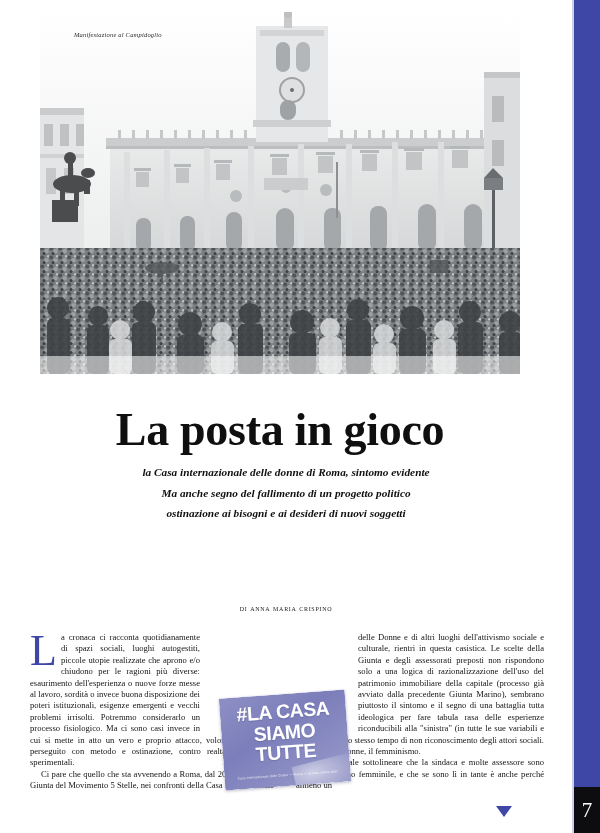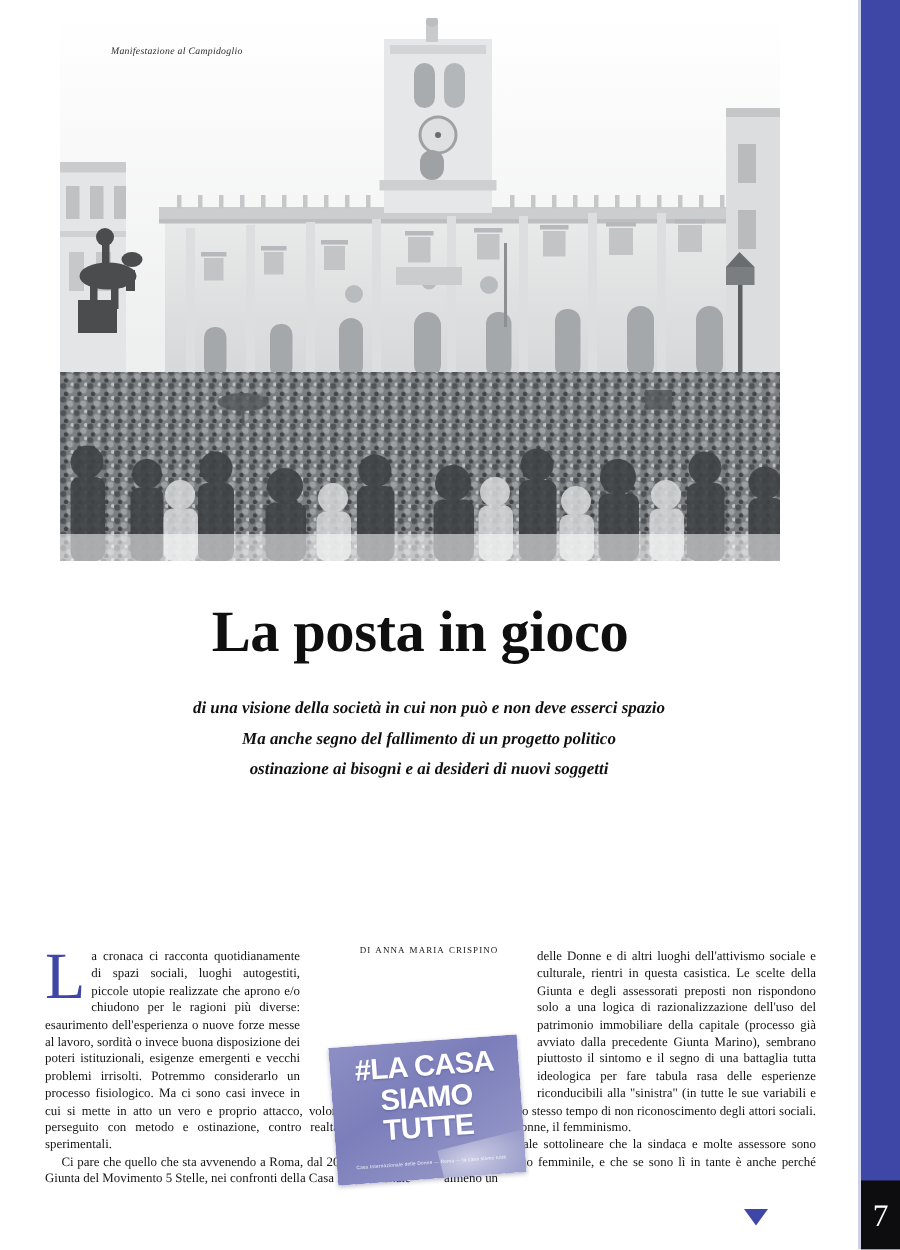--- a/index.html
+++ b/index.html
@@ -100,21 +100,21 @@
   }
 
   
   .headline {
     position: absolute;
     left: 0;
     top: 376px;
     width: 560px;
     text-align: center;
     font-family: "Liberation Serif", serif;
-    font-size: 39px;
+    font-size: 46px;
     line-height: 1;
     letter-spacing: -0.3px;
     color: #0f0f0f;
   }
 
   
   .standfirst {
     position: absolute;
     left: 60px;
     top: 462px;
@@ -134,21 +134,20 @@
     left: 60px;
     top: 604px;
     width: 452px;
     text-align: center;
     font-family: "Liberation Serif", serif;
     font-size: 8px;
     letter-spacing: 0.7px;
     color: #1b1b1b;
     font-variant: small-caps;
     text-transform: lowercase;
-    margin-top: 24px;
   }
 
   
   .col {
     position: absolute;
     top: 632px;
     width: 248px;
     height: 198px;
     overflow: hidden;
     font-family: "Liberation Serif", serif;
@@ -453,21 +452,21 @@
 
       <rect x="0" y="344" width="480" height="18" fill="#ffffff" opacity="0.55"></rect>
     </svg>
   </div>
 
   <div class="photo-caption">Manifestazione al Campidoglio</div>
 
   <h1 class="headline">La posta in gioco</h1>
 
   <div class="standfirst">
-    <div>di una visione della società in cui non può e non deve esserci spazio</div>
+    <div>la Casa internazionale delle donne di Roma, sintomo evidente</div>
     <div>Ma anche segno del fallimento di un progetto politico</div>
     <div>ostinazione ai bisogni e ai desideri di nuovi soggetti</div>
   </div>
 
   <div class="byline">di Anna Maria Crispino</div>
 
   <div class="col col-left">
     <p><span class="dropcap">L</span><span class="shape-left"></span><span>a cronaca ci racconta quotidianamente di spazi sociali, luoghi autogestiti, piccole utopie realizzate che aprono e/o chiudono per le ragioni più diverse: esaurimento dell'esperienza o nuove forze messe al lavoro, sordità o invece buona disposizione dei poteri istituzionali, esigenze emergenti e vecchi problemi irrisolti. Potremmo considerarlo un processo fisiologico. Ma ci sono casi invece in cui si mette in atto un vero e proprio attacco, volontario e mirato, perseguito con metodo e ostinazione, contro realtà alternative e sperimentali.</span></p>
     <p><span>Ci pare che quello che sta avvenendo a Roma, dal 2016 retta da una Giunta del Movimento 5 Stelle, nei confronti della Casa Internazionale</span></p>
   </div>

